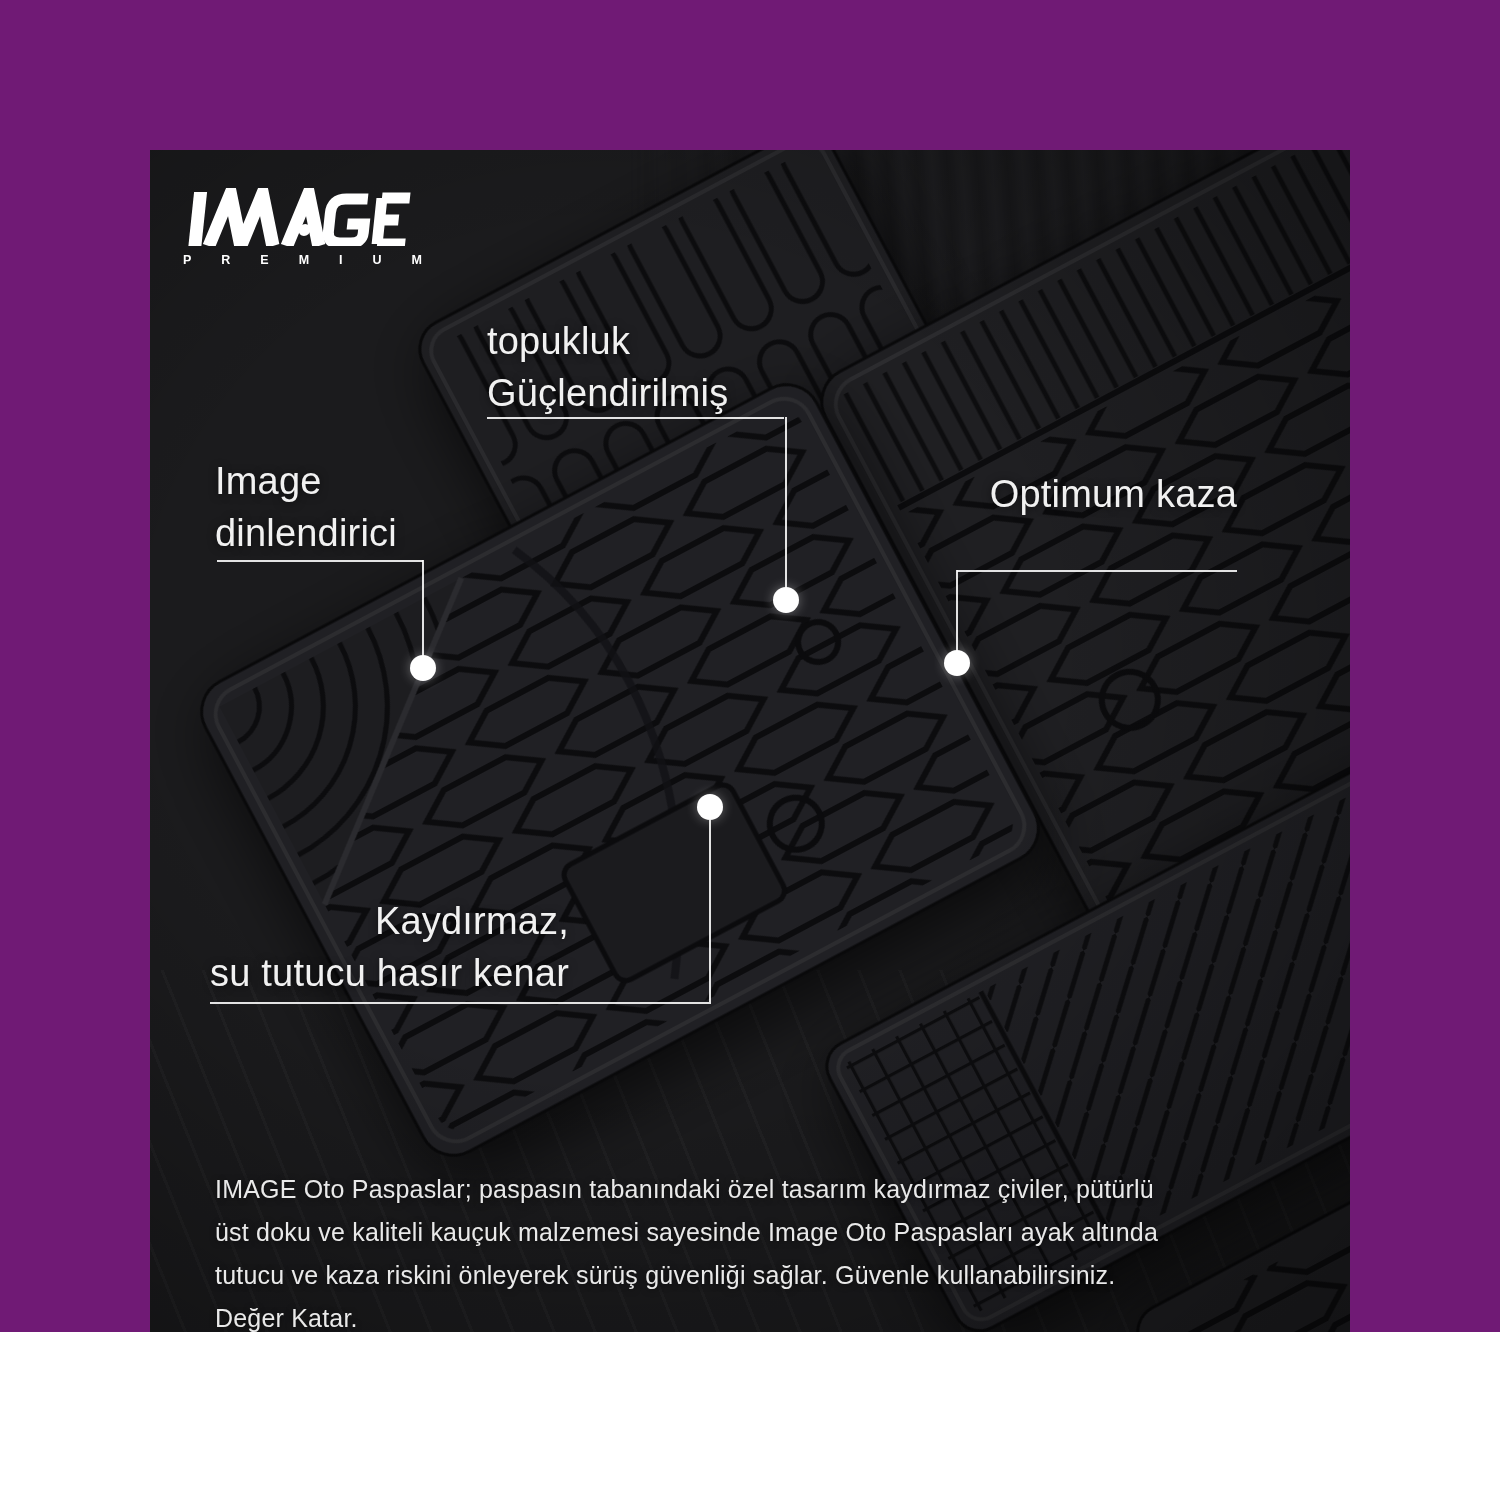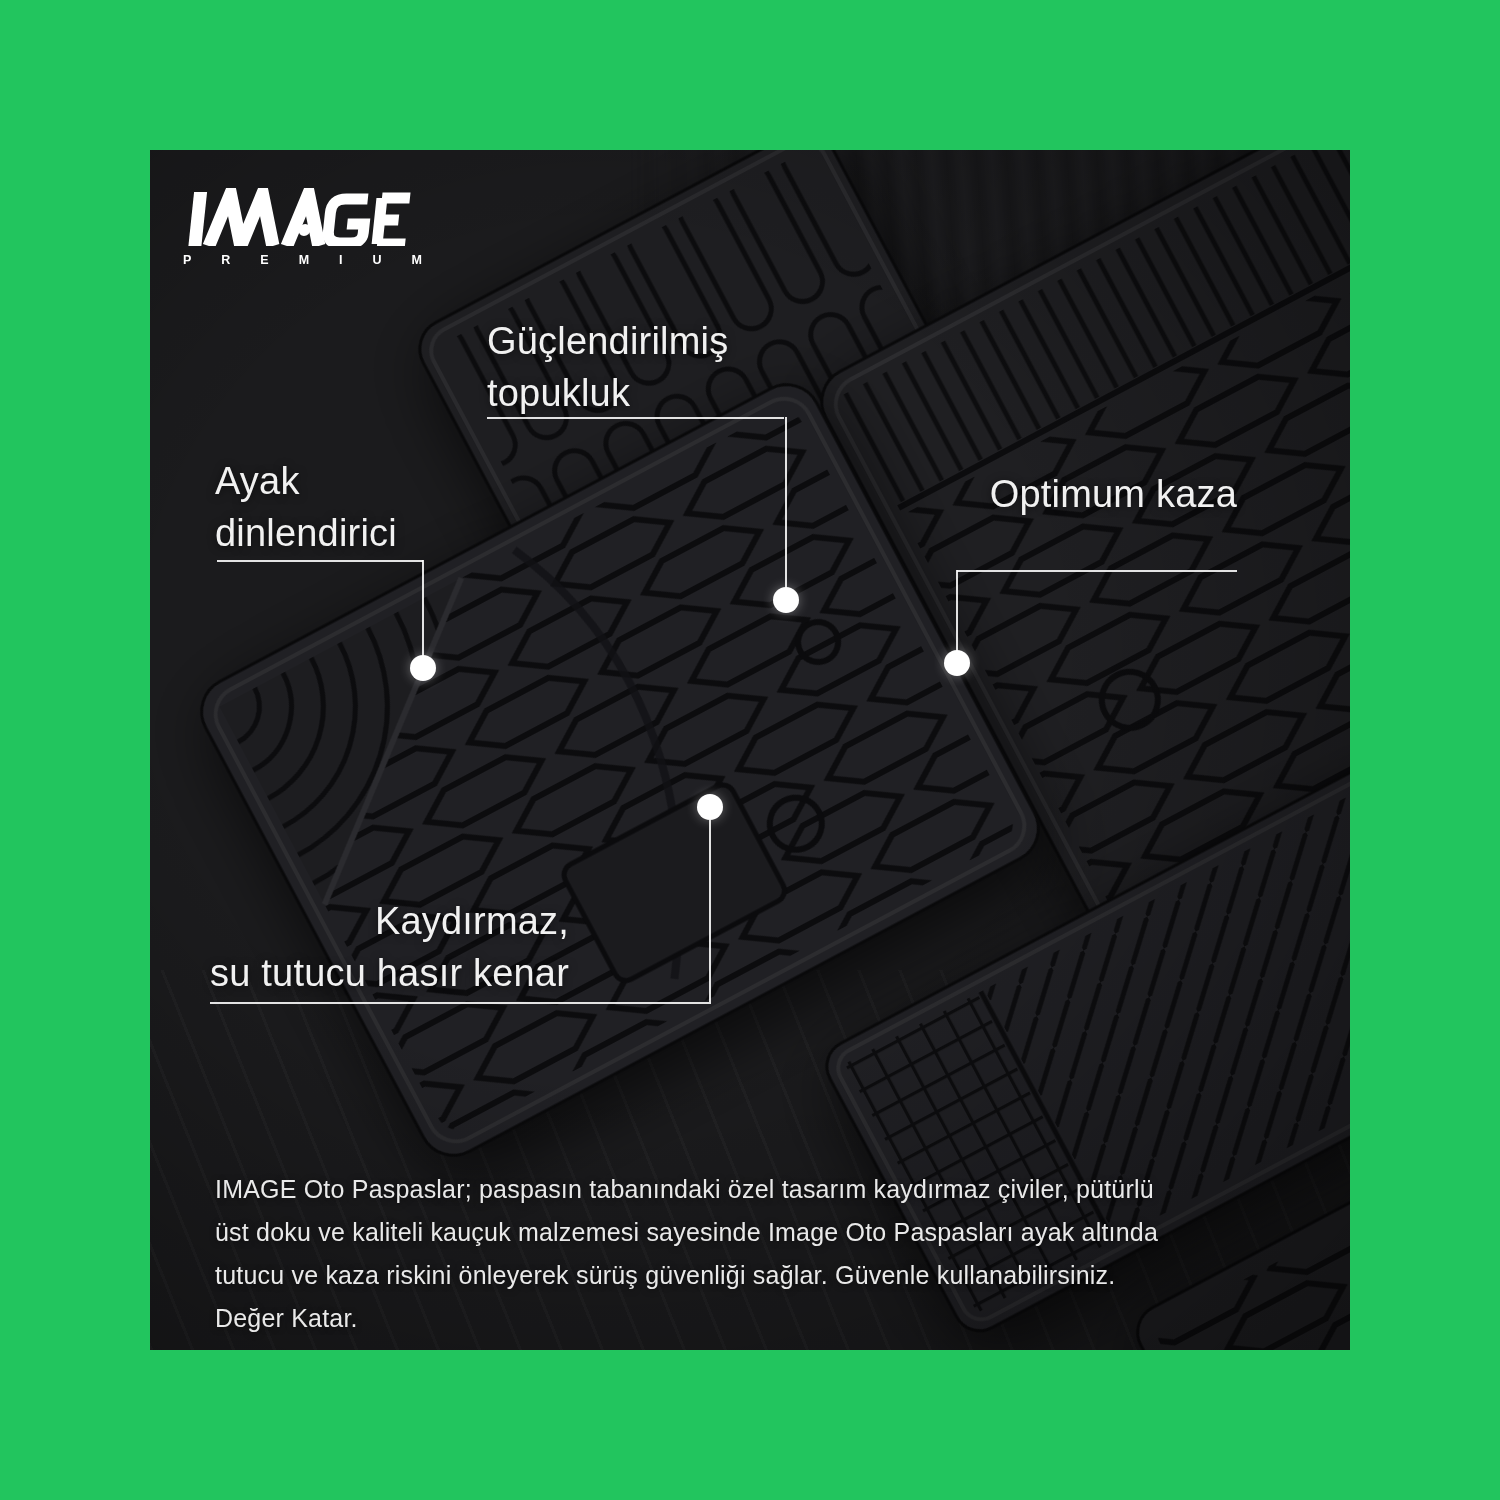--- a/index.html
+++ b/index.html
@@ -1,16 +1,16 @@
 <!DOCTYPE html>
 <html><head>
 <meta charset="utf-8">
 <style>
   html,body{margin:0;padding:0;background:#ffffff;}
-  .canvas{position:relative;width:1500px;height:1500px;background:#22c55e;overflow:hidden;
+  .canvas{position:relative;width:1500px;height:1332px;background:#701a75;overflow:hidden;
           font-family:"Liberation Sans",sans-serif;}
   .scene{position:absolute;left:150px;top:150px;width:1200px;height:1200px;
          background:#1b1b1d;overflow:hidden;}
 
   
   .stripes-top{position:absolute;left:480px;top:0;width:720px;height:640px;z-index:1;
     background:repeating-linear-gradient(86deg,#151517 0px,#1f1f22 15px,#151517 30px);
     opacity:.55;
     -webkit-mask-image:linear-gradient(to left,#000 75%,transparent);
             mask-image:linear-gradient(to left,#000 75%,transparent);}
@@ -161,29 +161,29 @@
           <path d="M176,11 H154 Q140,11 140,25 V43 Q140,55 152,55 H163 Q175,55 175,45 V36 H158" stroke-width="11"></path>
           <path d="M190,10 V56 M190,10 H218 M190,56 H218 M190,32 H209" stroke-width="11"></path>
         </g>
       </svg>
       <div class="logo-sub">
         <span style="letter-spacing:30px;margin-right:-30px;">PREMIUM</span>
       </div>
     </div>
 
     <div class="callout-label c-heel">
+      <div>topukluk</div>
       <div>Güçlendirilmiş</div>
-      <div>topukluk</div>
     </div>
     <div class="cl-line u-heel"></div>
     <div class="cl-line v-heel"></div>
     <div class="dot d-heel"></div>
 
     <div class="callout-label c-footrest">
-      <div>Ayak</div>
+      <div>Image</div>
       <div>dinlendirici</div>
     </div>
     <div class="cl-line u-footrest"></div>
     <div class="cl-line v-footrest"></div>
     <div class="dot d-footrest"></div>
 
     <div class="callout-label c-edge">
       <div>Optimum kaza</div>
     </div>
     <div class="cl-line u-edge"></div>

